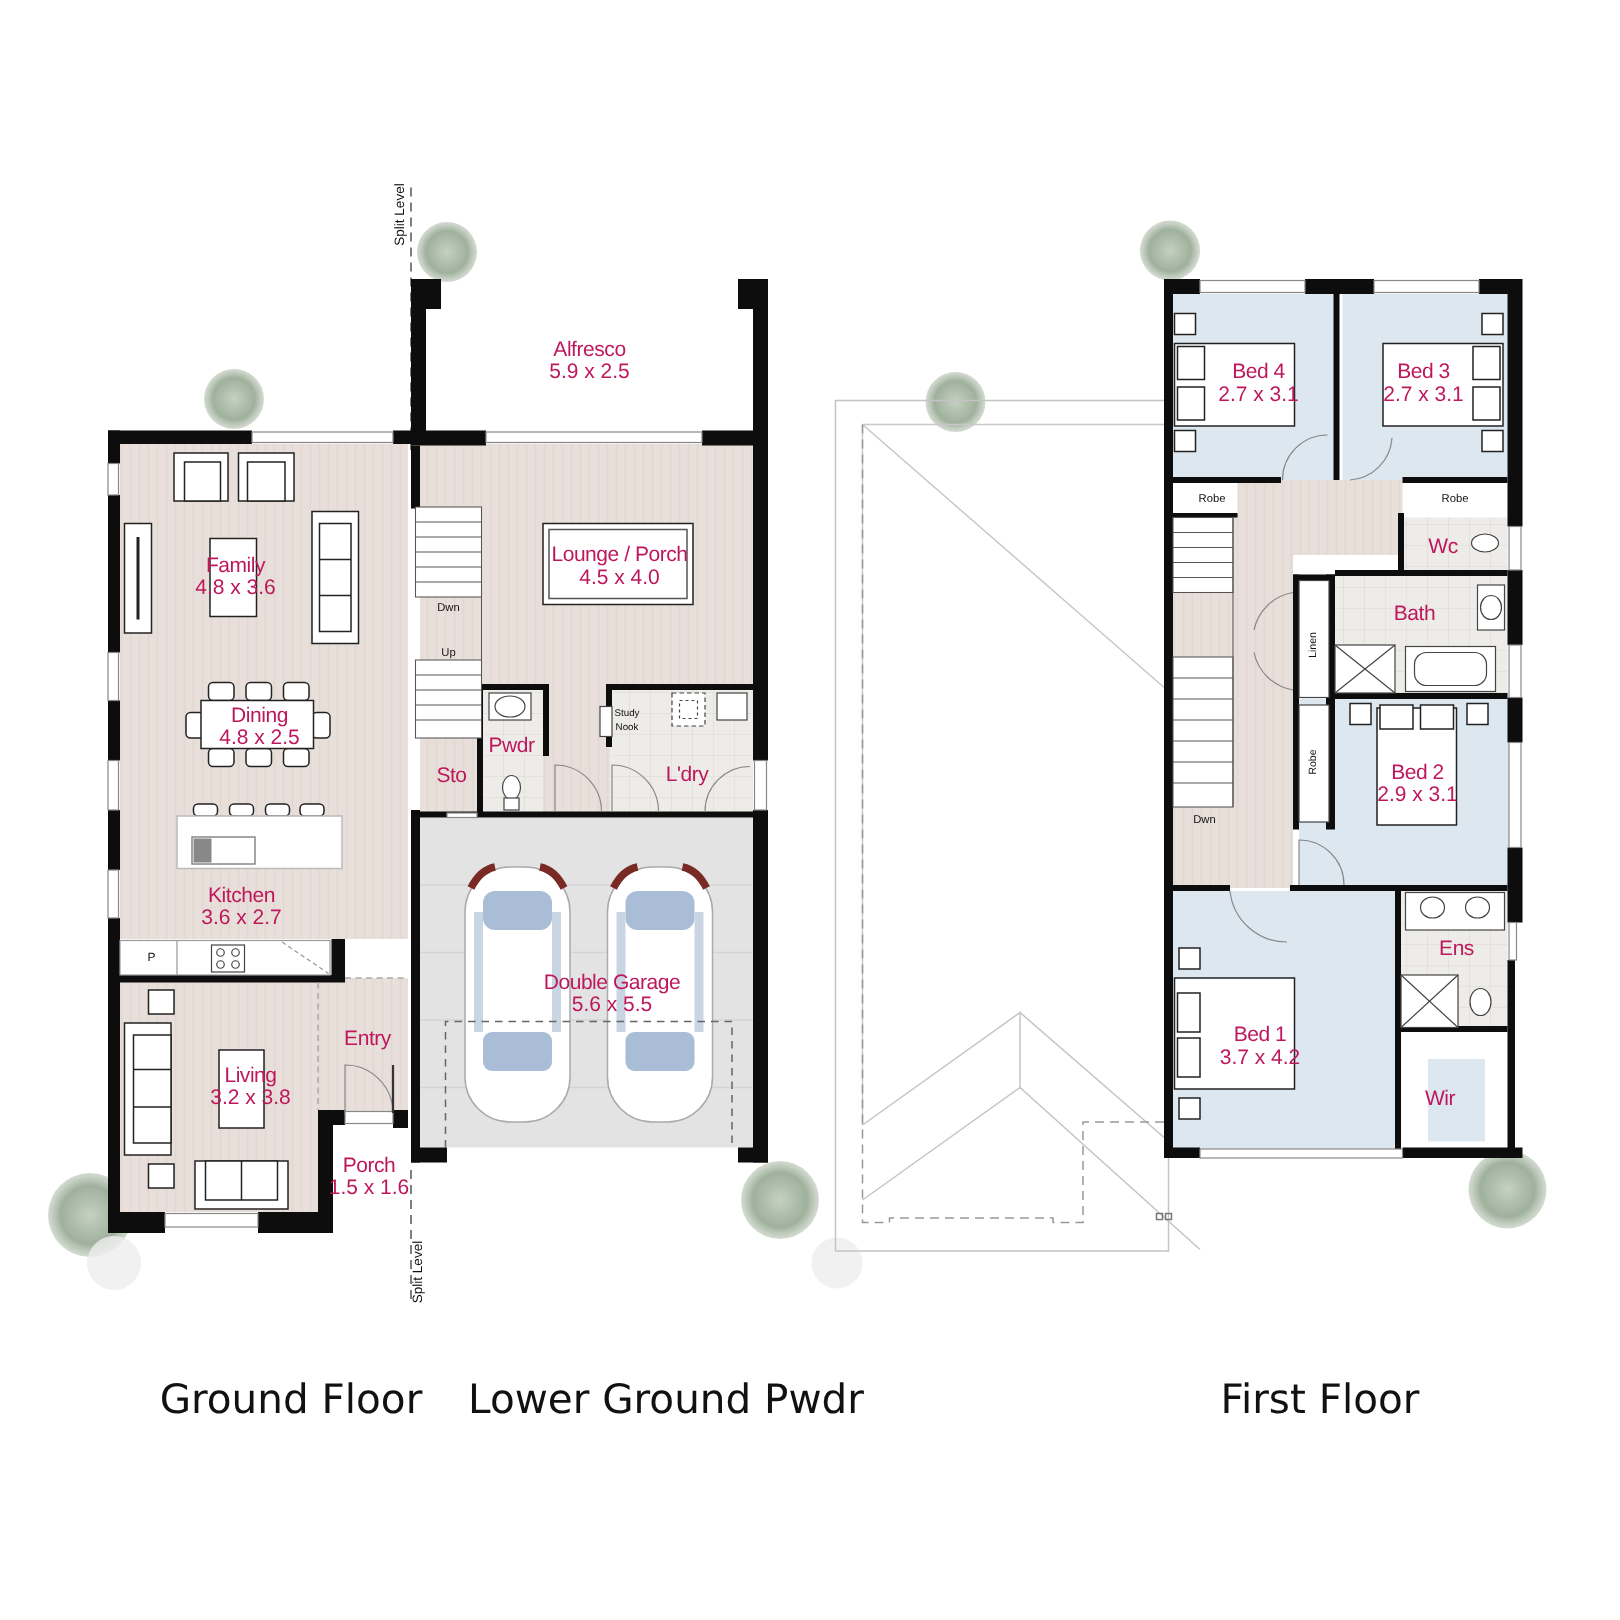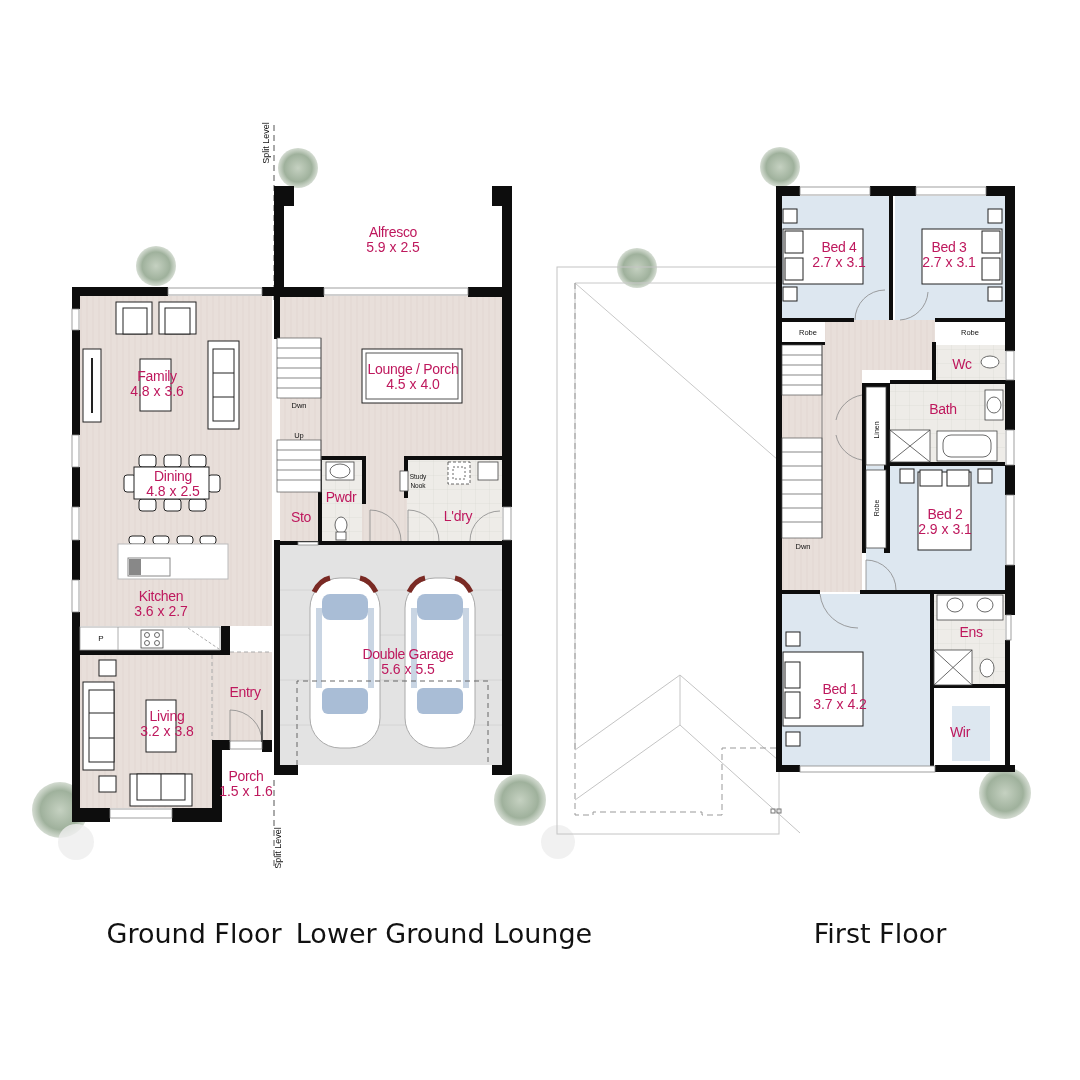--- a/index.html
+++ b/index.html
@@ -468,14 +468,14 @@
 </div>
 <div class="room-label" style="left:840px; top:697px;">
   <div class="name">Bed 1</div>
   <div class="dim">3.7 x 4.2</div>
 </div>
 <div class="room-label" style="left:960px; top:732px;">
   <div class="name">Wir</div>
 </div>
 
 <div class="floor-caption" style="left:178px;">Ground Floor</div>
-<div class="floor-caption" style="left:428px;">Lower Ground Lounge</div>
+<div class="floor-caption" style="left:428px;">Lower Ground Pwdr</div>
 <div class="floor-caption" style="left:864px;">First Floor</div>
 
 </body></html>

